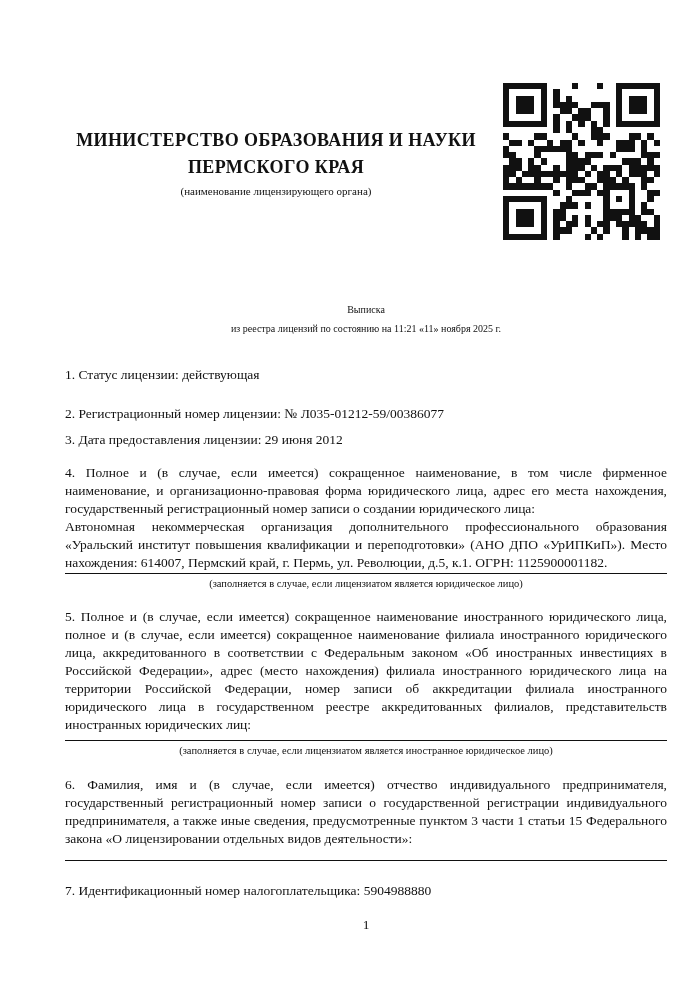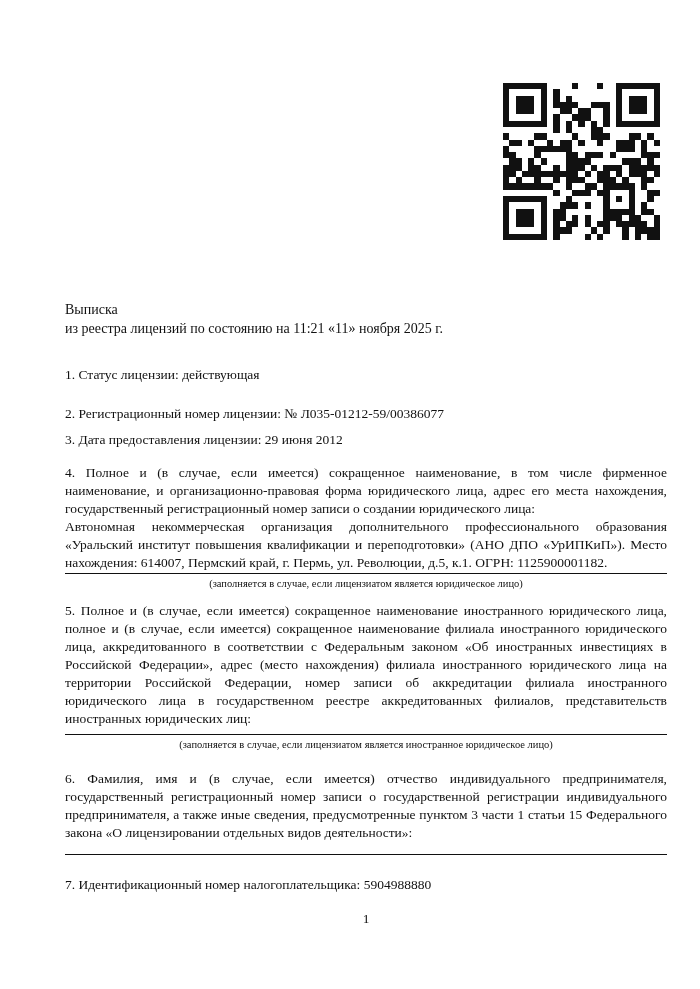--- a/index.html
+++ b/index.html
@@ -40,41 +40,41 @@
   }
   .content {
     position: absolute;
     top: 0;
     left: 65px;
     width: 602px;
     padding-top: 301px;
     box-sizing: content-box;
   }
   .doc-title {
-    text-align: left;
-    font-size: 14px;
+    text-align: center;
+    font-size: 10px;
     line-height: 18.5px;
   }
   .sec {
     font-size: 13.5px;
     line-height: 18px;
     text-align: justify;
   }
   .sec.single { text-align: left; }
   .sec-caption {
     font-size: 10.5px;
     line-height: 13px;
     text-align: center;
     margin-top: 3px;
   }
   .m-p1 { margin-top: 28px; }
   .m-p2 { margin-top: 21px; }
   .m-p3 { margin-top: 8px; }
   .m-p4 { margin-top: 15px; }
-  .m-p5 { margin-top: 12px; }
+  .m-p5 { margin-top: 18px; }
   .m-p6 { margin-top: 19px; }
   .m-p7 { margin-top: 21px; }
   .underlined-block {
     border-bottom: 1.6px solid #111111;
     padding-bottom: 1px;
   }
   .rule-line {
     height: 6px;
     border-bottom: 1.6px solid #111111;
   }
@@ -413,20 +413,25 @@
         <rect x="8" y="24" width="1" height="1"></rect>
         <rect x="13" y="24" width="1" height="1"></rect>
         <rect x="15" y="24" width="1" height="1"></rect>
         <rect x="19" y="24" width="1" height="1"></rect>
         <rect x="21" y="24" width="1" height="1"></rect>
         <rect x="23" y="24" width="1" height="1"></rect>
         <rect x="24" y="24" width="1" height="1"></rect>
       </svg>
     </div>
 
+  <div class="org-header">
+    <div class="org-name">МИНИСТЕРСТВО ОБРАЗОВАНИЯ И НАУКИ</div>
+    <div class="org-name">ПЕРМСКОГО КРАЯ</div>
+    <div class="org-caption">(наименование лицензирующего органа)</div>
+  </div>
 
   <div class="content">
 
     <div class="doc-title">
       <div>Выписка</div>
       <div>из реестра лицензий по состоянию на 11:21 «11» ноября 2025 г.</div>
     </div>
 
     <div class="m-p1">
       <div class="sec single">1. Статус лицензии: действующая</div>

